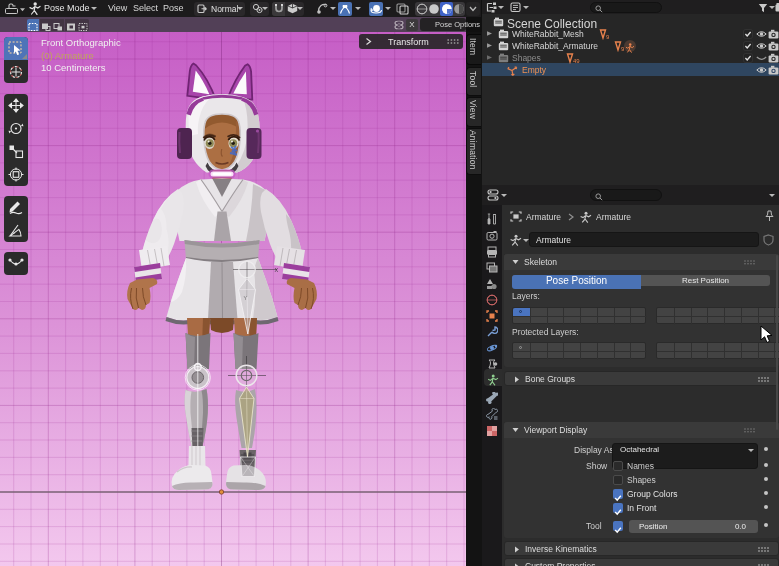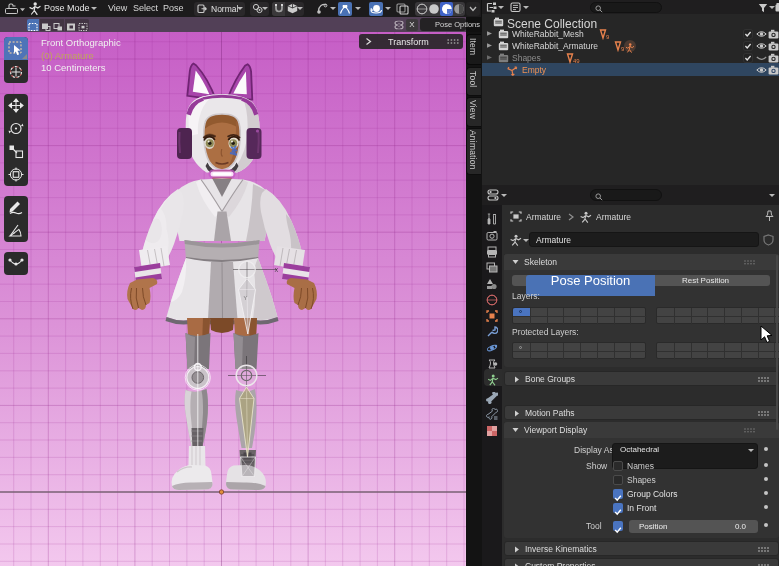--- a/index.html
+++ b/index.html
@@ -700,21 +700,21 @@
           <circle cx="7" cy="1" r="0.8"></circle>
           <circle cx="10" cy="1" r="0.8"></circle>
           <circle cx="1" cy="3.8" r="0.8"></circle>
           <circle cx="4" cy="3.8" r="0.8"></circle>
           <circle cx="7" cy="3.8" r="0.8"></circle>
           <circle cx="10" cy="3.8" r="0.8"></circle>
         </g>
       </svg>
 
     <div class="abs" style="left:30px;top:90px;width:258px;height:11px;background:#545454;border-radius:3px;"></div>
-    <div class="abs" style="left:44px;top:90px;width:129px;height:21px;background:#4a72b5;border-radius:3px 0 0 3px;color:#fff;font-size:13px;text-align:center;line-height:11px;">Pose Position</div>
+    <div class="abs" style="left:30px;top:90px;width:129px;height:14px;background:#4a72b5;border-radius:3px 0 0 3px;color:#fff;font-size:10px;text-align:center;line-height:11px;">Pose Position</div>
     <span class="abs" style="left:159px;top:90px;width:129px;color:#e8e8e8;font-size:8px;text-align:center;line-height:11px;position:absolute;">Rest Position</span>
 
     <span class="abs t" style="left:30px;top:106px;font-size:8.5px;color:#cfcfcf;">Layers:</span>
     <div style="position:absolute;left:30px;top:122px;width:134px;height:17px;background:#434343;border:1px solid #2a2a2a;border-radius:2px;">
         <i style="position:absolute;left:0;top:8px;width:134px;height:1px;background:#303030;"></i>
         <i style="position:absolute;left:16.8px;top:0;width:1px;height:17px;background:#303030;"></i>
         <i style="position:absolute;left:33.5px;top:0;width:1px;height:17px;background:#303030;"></i>
         <i style="position:absolute;left:50.2px;top:0;width:1px;height:17px;background:#303030;"></i>
         <i style="position:absolute;left:67.0px;top:0;width:1px;height:17px;background:#303030;"></i>
         <i style="position:absolute;left:83.8px;top:0;width:1px;height:17px;background:#303030;"></i>
@@ -755,26 +755,20 @@
         <i style="position:absolute;left:100.5px;top:0;width:1px;height:17px;background:#303030;"></i>
         <i style="position:absolute;left:117.2px;top:0;width:1px;height:17px;background:#303030;"></i>
       </div>
 
     <div class="abs phead" style="left:22px;top:186px;width:275px;height:15px;">
       <svg class="pharr" width="6" height="7" viewBox="0 0 6 7">
           <path d="M1 0.5 L5 3.5 L1 6.5" fill="#d0d0d0"></path>
         </svg>
       <span>Bone Groups</span>
     </div>
-    <div class="abs phead" style="left:22px;top:220px;width:275px;height:15px;">
-      <svg class="pharr" width="6" height="7" viewBox="0 0 6 7">
-          <path d="M1 0.5 L5 3.5 L1 6.5" fill="#d0d0d0"></path>
-        </svg>
-      <span>Motion Paths</span>
-    </div>
 
     <div class="abs" style="left:22px;top:237px;width:275px;height:116px;background:#323232;border-radius:3px;"></div>
     <div class="abs" style="left:22px;top:237px;width:275px;height:16px;background:#3a3a3a;border-radius:3px 3px 0 0;"></div>
     <svg class="abs" style="left:30px;top:242px;" width="7" height="6" viewBox="0 0 7 6">
         <path d="M0.5 1 L3.5 5 L6.5 1" fill="#d0d0d0"></path>
       </svg>
     <span class="abs t" style="left:42px;top:240px;font-size:8.5px;color:#dedede;">Viewport Display</span>
     <svg class="abs" style="left:262px;top:243px;" width="12" height="5" viewBox="0 0 12 5">
         <g fill="#777">
           <circle cx="1" cy="1" r="0.8"></circle>

